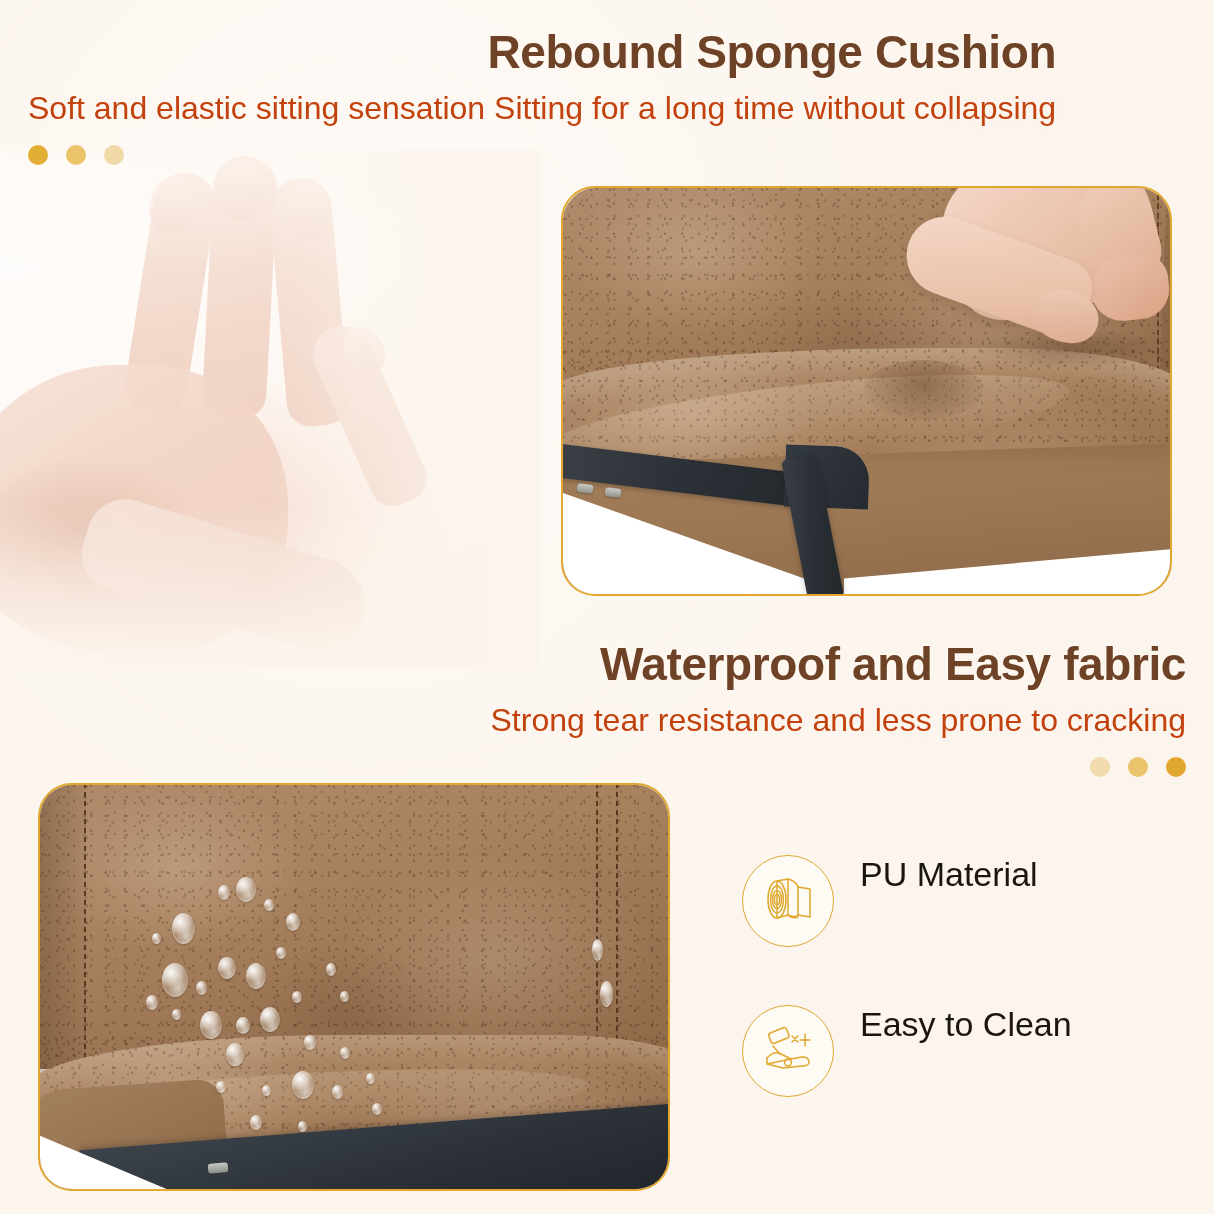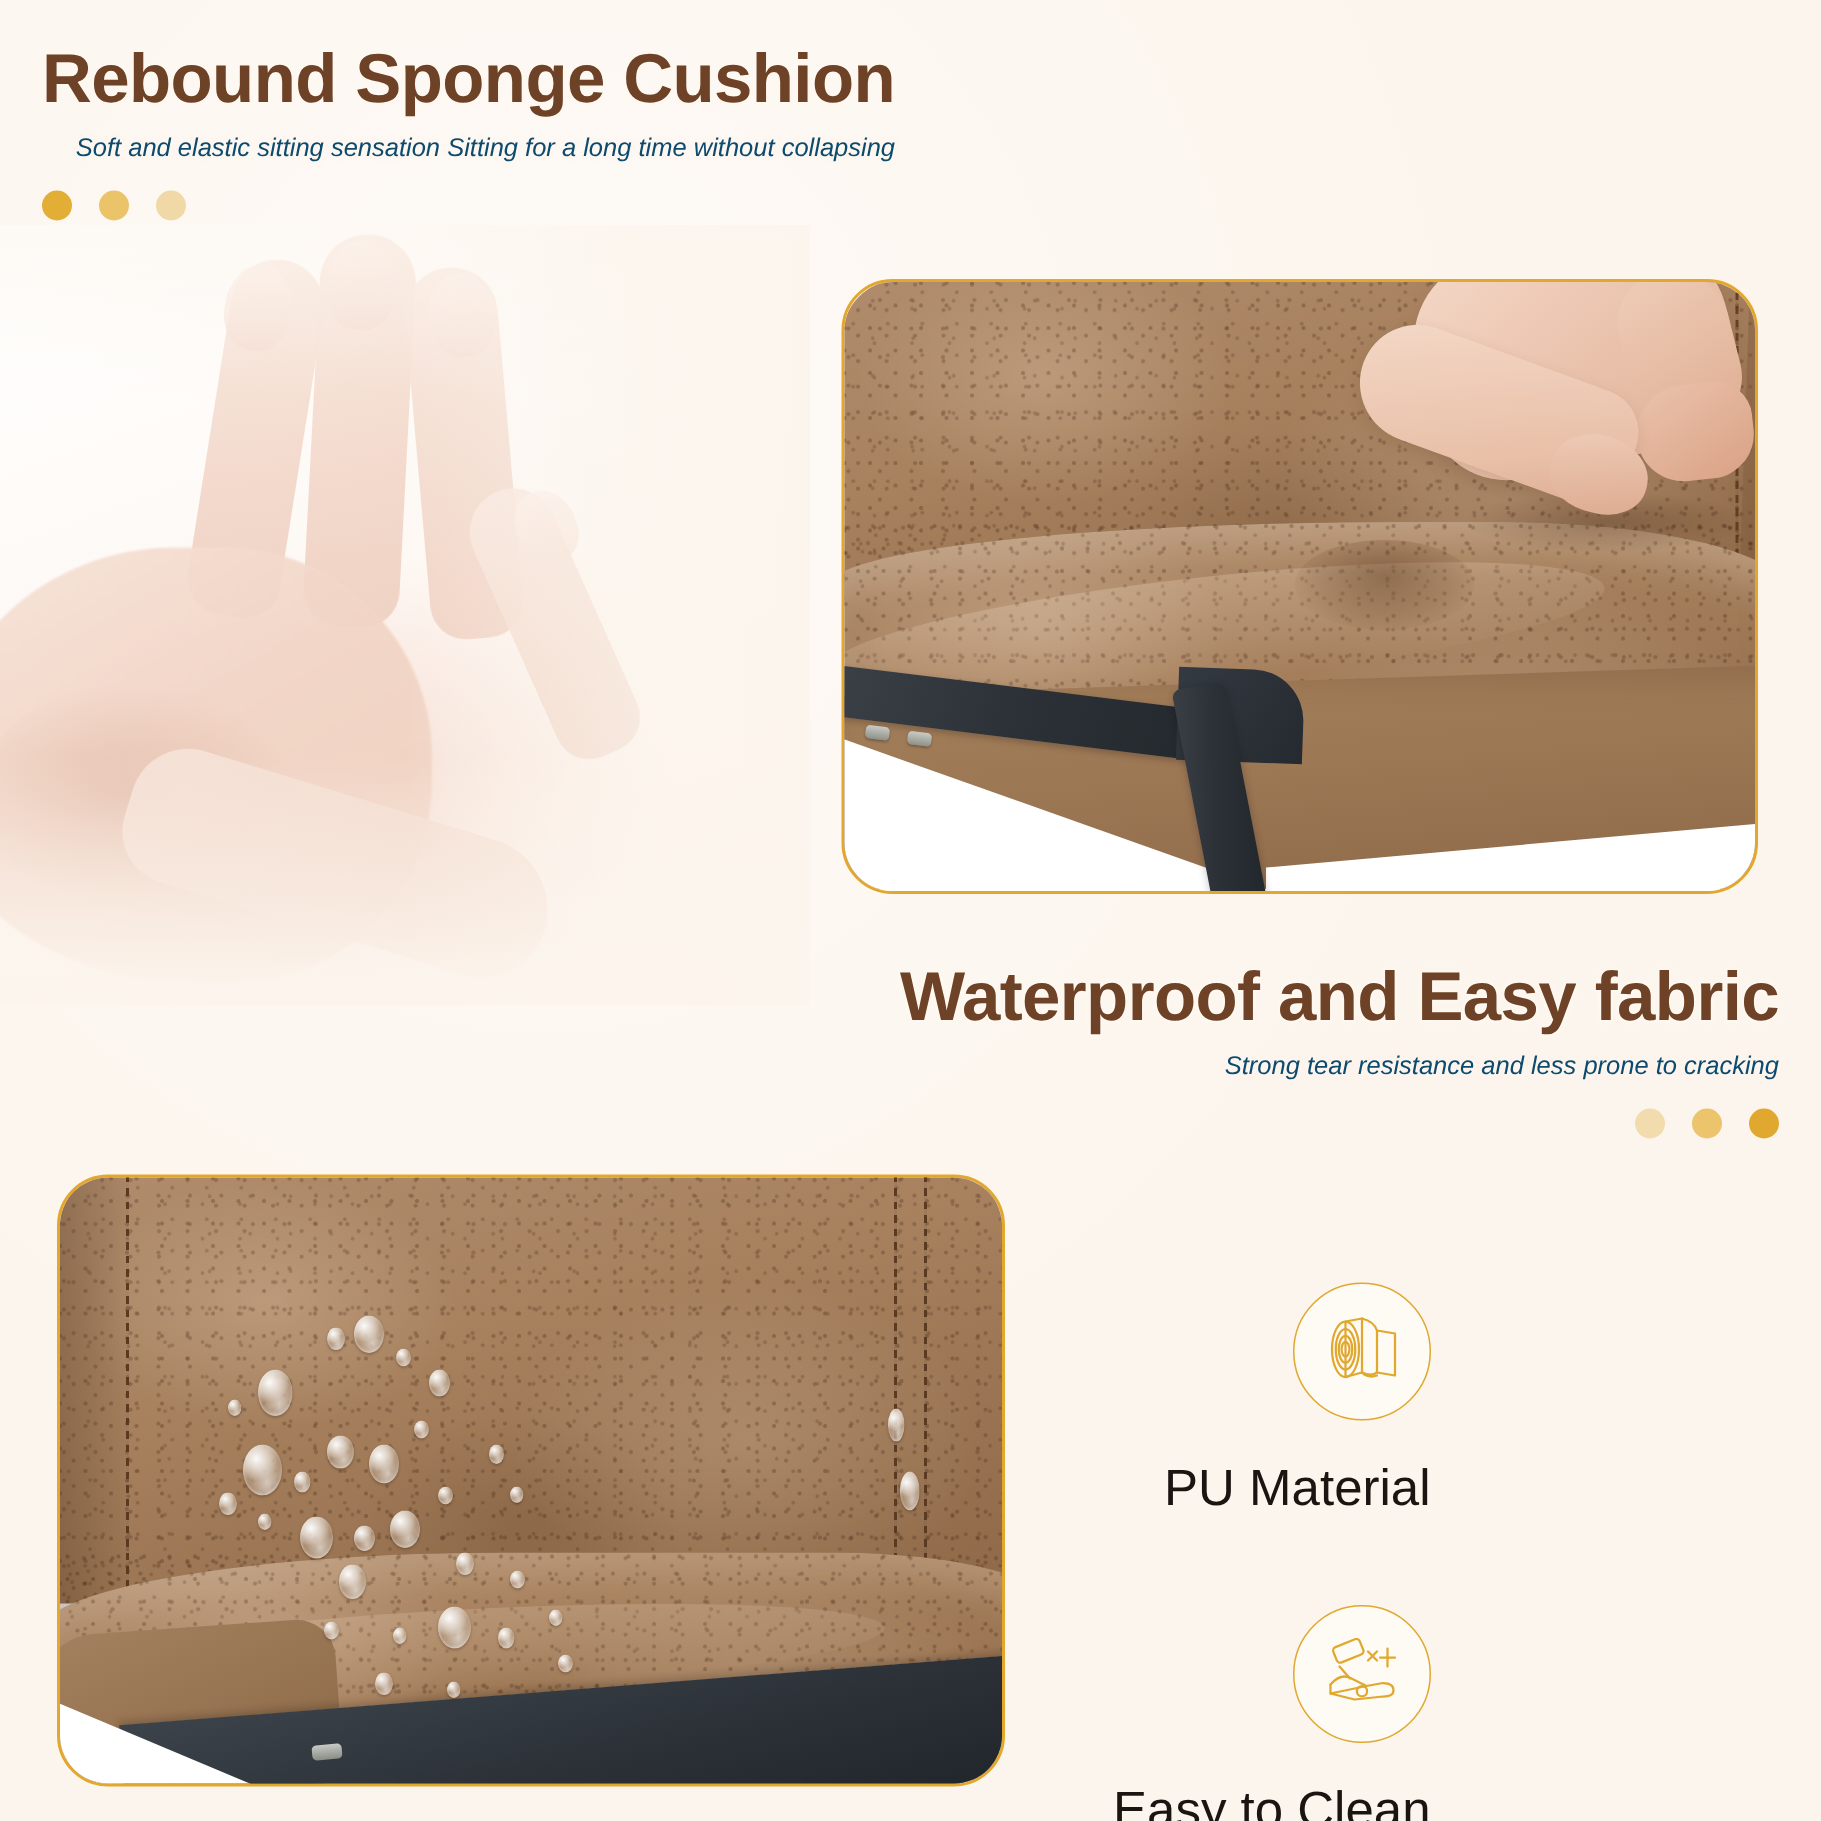--- a/index.html
+++ b/index.html
@@ -76,24 +76,23 @@
   .block-head{ position:absolute; z-index:6; }
   .h-title{
     font-size:46px; font-weight:700; letter-spacing:-.4px;
     color:#6E4226; line-height:1.06;
     text-shadow:
       0 0 3px #FFF8F1, 0 0 6px #FFF8F1, 1px 1px 0 #FFF8F1,
       -1px 1px 0 #FFF8F1, 1px -1px 0 #FFF8F1, -1px -1px 0 #FFF8F1;
     white-space:nowrap;
   }
   .h-sub{
-    font-size:17px; font-weight:400; color:#0c4a6e;
+    font-size:32px; font-weight:400; color:#c2410c;
     line-height:1.2; margin-top:12px; white-space:nowrap;
     text-shadow:0 0 4px rgba(255,248,241,.95), 0 0 8px rgba(255,248,241,.8);
-    font-style:italic;
   }
   .head-top{ left:28px; top:28px;text-align:right; }
   .head-mid{ right:28px; top:640px; text-align:right; }
 
   
   .dots{ display:flex; gap:18px; margin-top:18px; }
   .dots.right{ justify-content:flex-end; }
   .dot{ width:20px; height:20px; border-radius:50%; }
 
   
@@ -281,21 +280,21 @@
     position:absolute; border-radius:50%;
     background:
       radial-gradient(circle at 34% 28%, rgba(255,255,255,.95) 0%, rgba(255,255,255,.45) 26%, rgba(255,255,255,0) 48%),
       radial-gradient(ellipse at 62% 74%, rgba(255,255,255,.55) 0%, rgba(255,255,255,0) 55%),
       linear-gradient(150deg, rgba(225,214,203,.80) 0%, rgba(176,150,125,.62) 55%, rgba(134,106,80,.55) 100%);
     box-shadow:0 1px 2px rgba(60,38,20,.35), inset 0 -1px 2px rgba(255,255,255,.5);
   }
 
   
   .badges{ position:absolute; left:742px; top:855px; z-index:6; }
-  .badge{ display:flex; align-items:flex-end; gap:26px; margin-bottom:58px;flex-direction:column; }
+  .badge{ display:flex; align-items:flex-start; gap:26px; margin-bottom:58px; }
   .badge-ico{
     width:92px; height:92px; border-radius:50%;
     border:1.6px solid #E0A82E;
     background:#FEFAF4;
     display:flex; align-items:center; justify-content:center;
     flex:0 0 auto;
   }
   .badge-label{ font-size:34px; color:#1B1512; font-weight:400; white-space:nowrap; }
 </style>
 </head>

